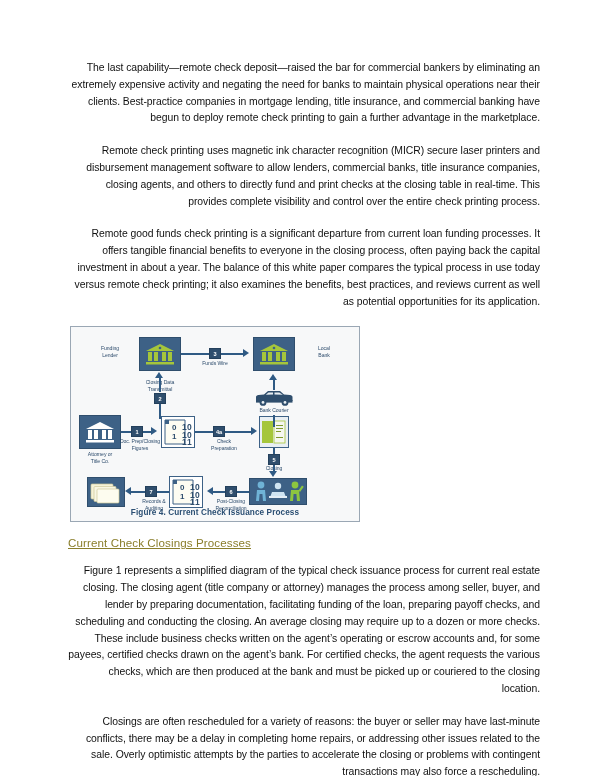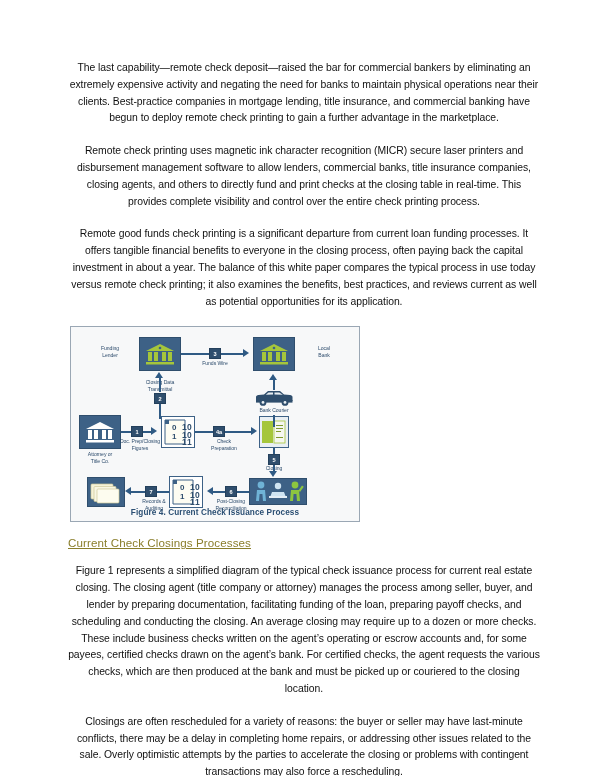--- a/index.html
+++ b/index.html
@@ -21,21 +21,21 @@
     width: 600px;
     height: 776px;
     background: #ffffff;
     box-sizing: border-box;
     padding: 60px 60px 30px 68px;
   }
   p.body-par {
     font-size: 10.4px;
     line-height: 16.8px;
     margin: 0 0 16px 0;
-    text-align: center;
+    text-align: right;
     color: #101010;
     letter-spacing: -0.05px;
   }
   h2.section-heading {
     font-size: 11.6px;
     font-weight: normal;
     color: #8a7e2b;
     text-decoration: underline;
     margin: 8px 0 14px 0;
     letter-spacing: 0.1px;

